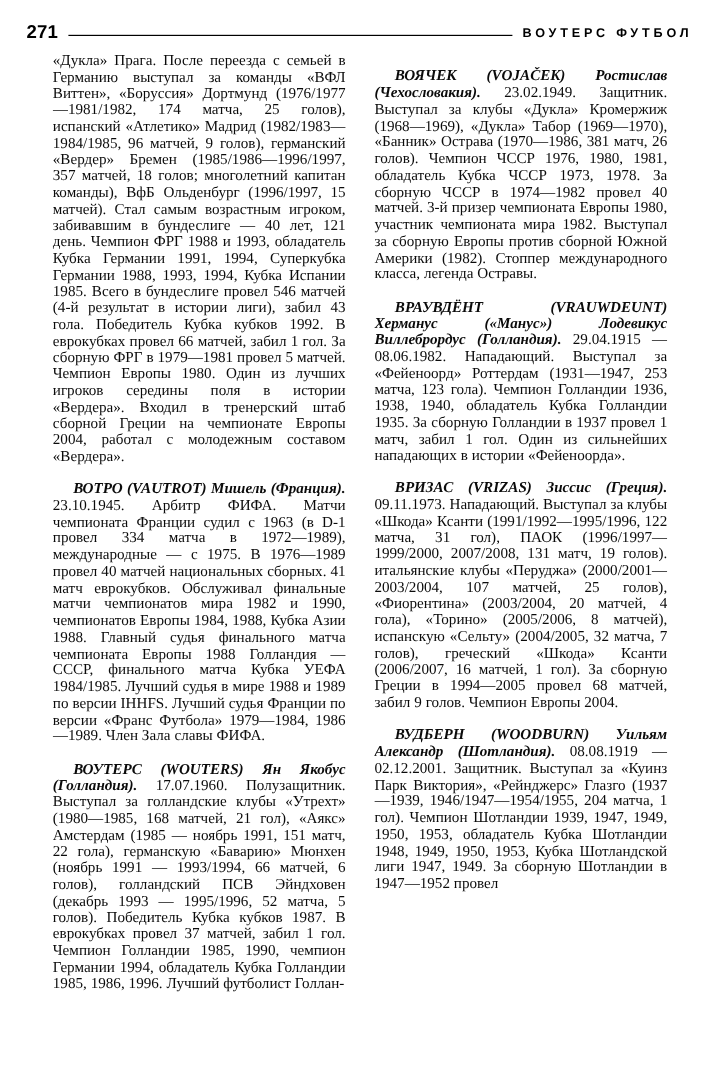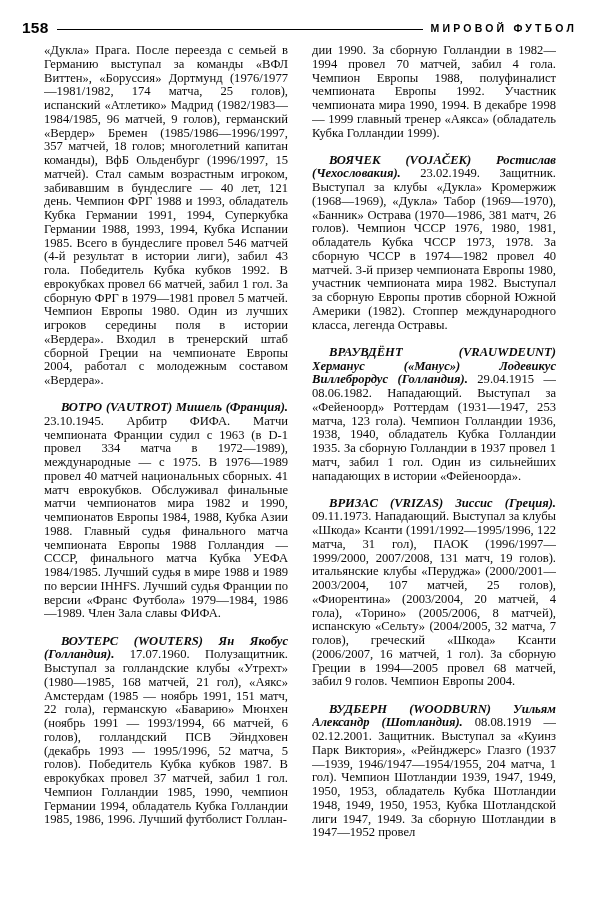--- a/index.html
+++ b/index.html
@@ -106,44 +106,43 @@
   }
   
   p.para:last-child { }
 </style>
 </head>
 <body>
 
 <div class="page">
 
   <div class="running-head">
-    <div class="folio">158</div>
+    <div class="folio">271</div>
     <div class="head-rule"></div>
-    <div class="head-title">МИРОВОЙ ФУТБОЛ</div>
+    <div class="head-title">ВОУТЕРС ФУТБОЛ</div>
   </div>
 
   <div class="columns">
 
     <div class="col">
 
       <p class="para cont">«Дукла» Прага. После переезда с семьей в Германию выступал за команды «ВФЛ Виттен», «Боруссия» Дортмунд (1976/1977—1981/1982, 174 матча, 25 голов), испанский «Атлетико» Мадрид (1982/1983—1984/1985, 96 матчей, 9 голов), германский «Вердер» Бремен (1985/1986—1996/1997, 357 матчей, 18 голов; многолетний капитан команды), ВфБ Ольденбург (1996/1997, 15 матчей). Стал самым возрастным игроком, забивавшим в бундеслиге — 40 лет, 121 день. Чемпион ФРГ 1988 и 1993, обладатель Кубка Германии 1991, 1994, Суперкубка Германии 1988, 1993, 1994, Кубка Испании 1985. Всего в бундеслиге провел 546 матчей (4-й результат в истории лиги), забил 43 гола. Победитель Кубка кубков 1992. В еврокубках провел 66 матчей, забил 1 гол. За сборную ФРГ в 1979—1981 провел 5 матчей. Чемпион Европы 1980. Один из лучших игроков середины поля в истории «Вердера». Входил в тренерский штаб сборной Греции на чемпионате Европы 2004, работал с молодежным составом «Вердера».</p>
 
       <p class="para entry">
         <span class="hw">ВОТРО (VAUTROT) Мишель (Франция).</span><span> 23.10.1945. Арбитр ФИФА. Матчи чемпионата Франции судил с 1963 (в D-1 провел 334 матча в 1972—1989), международные — с 1975. В 1976—1989 провел 40 матчей национальных сборных. 41 матч еврокубков. Обслуживал финальные матчи чемпионатов мира 1982 и 1990, чемпионатов Европы 1984, 1988, Кубка Азии 1988. Главный судья финального матча чемпионата Европы 1988 Голландия — СССР, финального матча Кубка УЕФА 1984/1985. Лучший судья в мире 1988 и 1989 по версии IHHFS. Лучший судья Франции по версии «Франс Футбола» 1979—1984, 1986—1989. Член Зала славы ФИФА.</span>
       </p>
 
       <p class="para entry">
         <span class="hw">ВОУТЕРС (WOUTERS) Ян Якобус (Голландия).</span><span> 17.07.1960. Полузащитник. Выступал за голландские клубы «Утрехт» (1980—1985, 168 матчей, 21 гол), «Аякс» Амстердам (1985 — ноябрь 1991, 151 матч, 22 гола), германскую «Баварию» Мюнхен (ноябрь 1991 — 1993/1994, 66 матчей, 6 голов), голландский ПСВ Эйндховен (декабрь 1993 — 1995/1996, 52 матча, 5 голов). Победитель Кубка кубков 1987. В еврокубках провел 37 матчей, забил 1 гол. Чемпион Голландии 1985, 1990, чемпион Германии 1994, обладатель Кубка Голландии 1985, 1986, 1996. Лучший футболист Голлан-</span>
       </p>
 
     </div>
 
     <div class="col">
 
-      <p class="para cont">дии 1990. За сборную Голландии в 1982—1994 провел 70 матчей, забил 4 гола. Чемпион Европы 1988, полуфиналист чемпионата Европы 1992. Участник чемпионата мира 1990, 1994. В декабре 1998 — 1999 главный тренер «Аякса» (обладатель Кубка Голландии 1999).</p>
 
       <p class="para entry">
         <span class="hw">ВОЯЧЕК (VOJAČEK) Ростислав (Чехословакия).</span><span> 23.02.1949. Защитник. Выступал за клубы «Дукла» Кромержиж (1968—1969), «Дукла» Табор (1969—1970), «Банник» Острава (1970—1986, 381 матч, 26 голов). Чемпион ЧССР 1976, 1980, 1981, обладатель Кубка ЧССР 1973, 1978. За сборную ЧССР в 1974—1982 провел 40 матчей. 3-й призер чемпионата Европы 1980, участник чемпионата мира 1982. Выступал за сборную Европы против сборной Южной Америки (1982). Стоппер </span><span class="ital">международного класса, легенда Остравы.</span>
       </p>
 
       <p class="para entry">
         <span class="hw">ВРАУВДЁНТ (VRAUWDEUNT) Херманус («Манус») Лодевикус Виллебрордус (Голландия).</span><span> 29.04.1915 — 08.06.1982. Нападающий. Выступал за «Фейеноорд» Роттердам (1931—1947, 253 матча, 123 гола). Чемпион Голландии 1936, 1938, 1940, обладатель Кубка Голландии 1935. За сборную Голландии в 1937 провел 1 матч, забил 1 гол. Один из сильнейших нападающих в истории «Фейеноорда».</span>
       </p>
 
       <p class="para entry">

